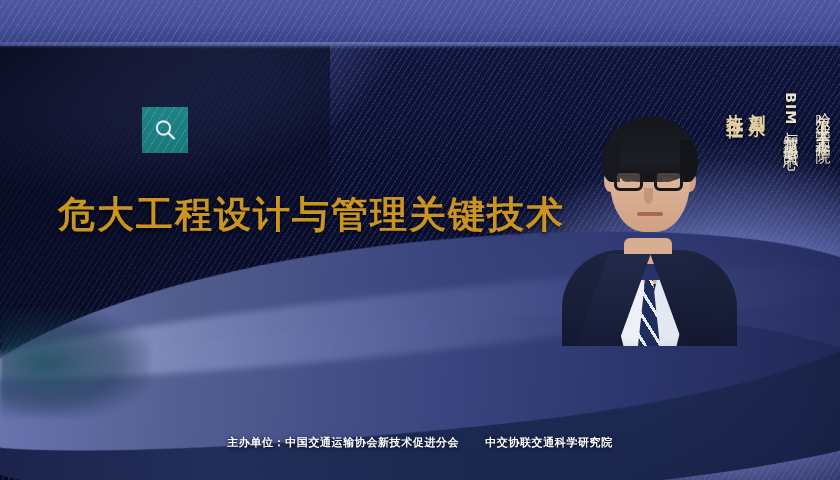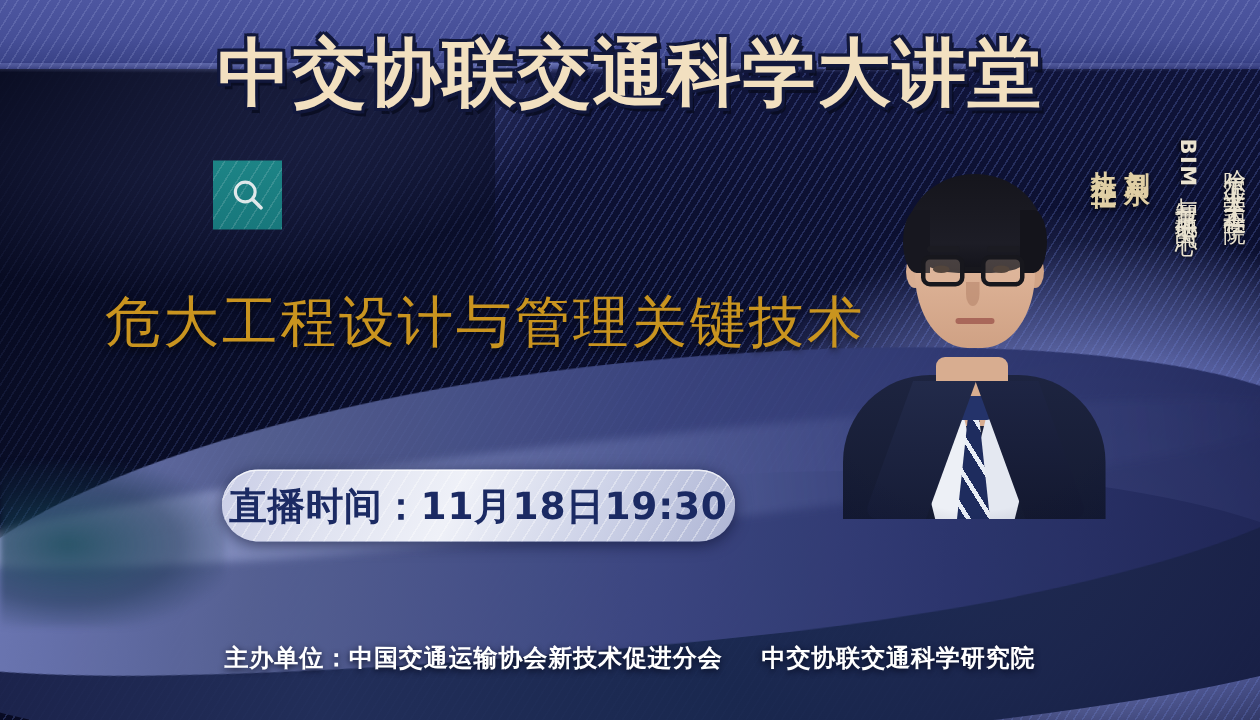--- a/index.html
+++ b/index.html
@@ -124,22 +124,22 @@
     position:relative;overflow:hidden;
   }
   .search-box::after{
     content:"";position:absolute;inset:0;
     background:repeating-linear-gradient(-58deg,rgba(255,255,255,.13) 0 1px,rgba(0,0,0,0) 1px 7px);
   }
   .search-box svg{position:relative;z-index:2;}
 
   
   .headline{
-    position:absolute;left:70px;top:190px;
-    font-size:37px;font-weight:400;letter-spacing:2px;
+    position:absolute;left:58px;top:190px;
+    font-size:37px;font-weight:700;letter-spacing:2px;
     color:#c9941f;
     font-family:"DejaVu Sans","Liberation Sans",sans-serif;
     text-shadow:0 2px 5px rgba(0,0,0,.7);
     white-space:nowrap;
     z-index:6;
   }
 
   
   .time-pill{
     position:absolute;left:148px;top:313px;
@@ -236,21 +236,21 @@
     display:inline-block;
     font-size:14px;letter-spacing:1px;font-weight:700;
     margin:0 0 2px 0;
   }
   .vname-gap{display:block;height:14px;}
 
   
   .footer{
     position:absolute;left:0;right:0;bottom:30px;
     text-align:center;
-    font-size:16px;font-weight:700;color:#ffffff;letter-spacing:.6px;
+    font-size:11px;font-weight:700;color:#ffffff;letter-spacing:.6px;
     font-family:"DejaVu Sans","Liberation Sans",sans-serif;
     text-shadow:0 1px 4px rgba(4,8,28,.9);
     z-index:7;
   }
   .footer .gap{display:inline-block;width:26px;}
 </style>
 </head>
 <body>
 
 <div class="poster">
@@ -259,36 +259,32 @@
   <div class="bg-stripes"></div>
   <div class="corner-dark"></div>
   <div class="glow-right"></div>
   <div class="bg-topband"></div>
   <div class="bg-topband-stripes"></div>
   <div class="ribbon2"></div>
   <div class="ribbon"></div>
   <div class="ribbon-hi"></div>
   <div class="teal-blob"></div>
 
-  <div class="main-title">中交协联交通科学大讲堂</div>
 
   <div class="subtitle-wrap">
     <div class="search-box">
       <svg width="25" height="25" viewBox="0 0 25 25">
         <circle cx="10.5" cy="10" r="6.6" fill="none" stroke="#dfe8ea" stroke-width="2.1"></circle>
         <line x1="15.3" y1="14.8" x2="21" y2="20.5" stroke="#dfe8ea" stroke-width="2.4" stroke-linecap="round"></line>
       </svg>
     </div>
   </div>
 
   <div class="headline">危大工程设计与管理关键技术</div>
 
-  <div class="time-pill">
-    <span class="time-text">直播时间：11月18日19:30</span>
-  </div>
 
   <div class="photo">
     <div class="ph-body"></div>
     <div class="ph-neck"></div>
     <div class="ph-shirtL"></div>
     <div class="ph-shirtR"></div>
     <div class="ph-tie"></div>
     <div class="ph-collarknot"></div>
     <div class="ph-lapelL"></div>
     <div class="ph-lapelR"></div>

